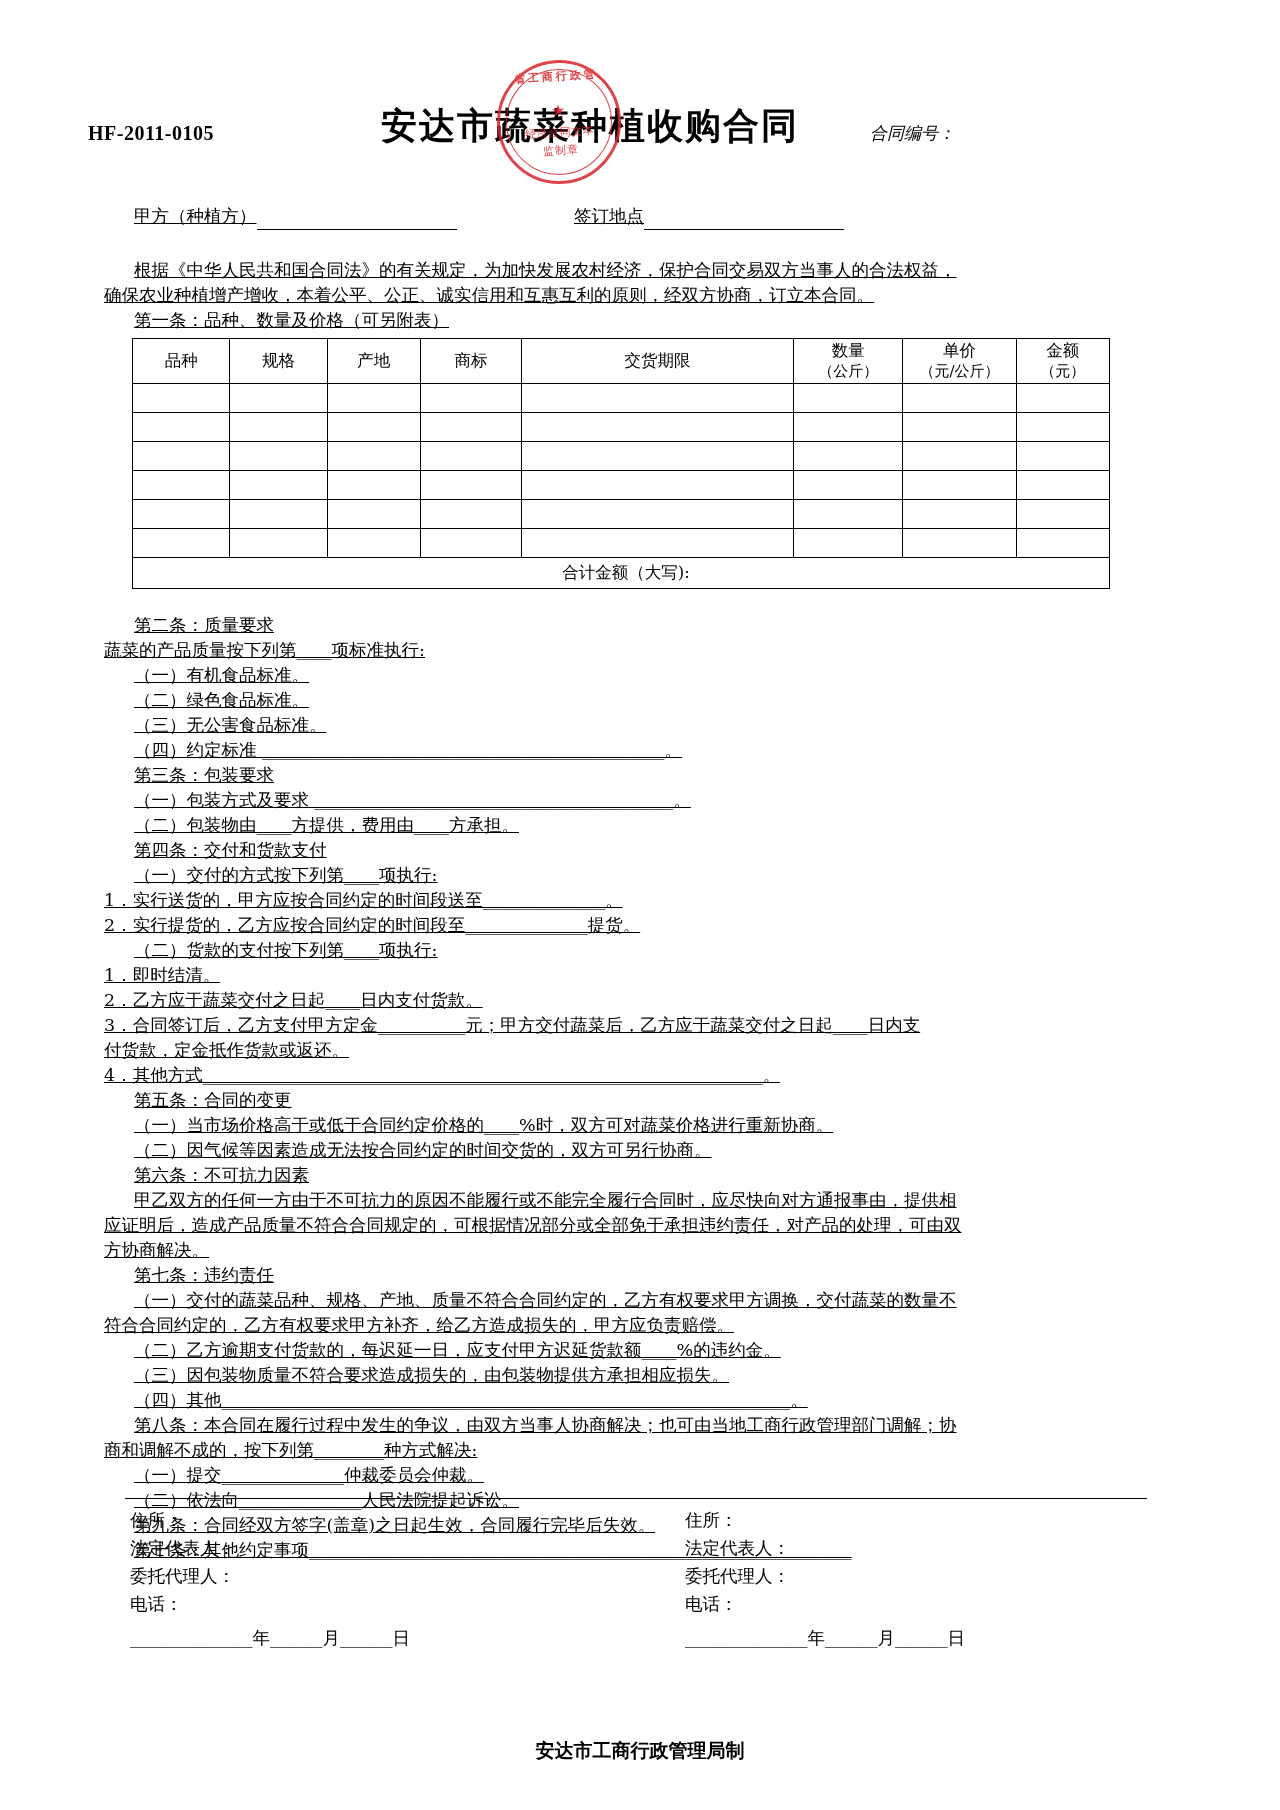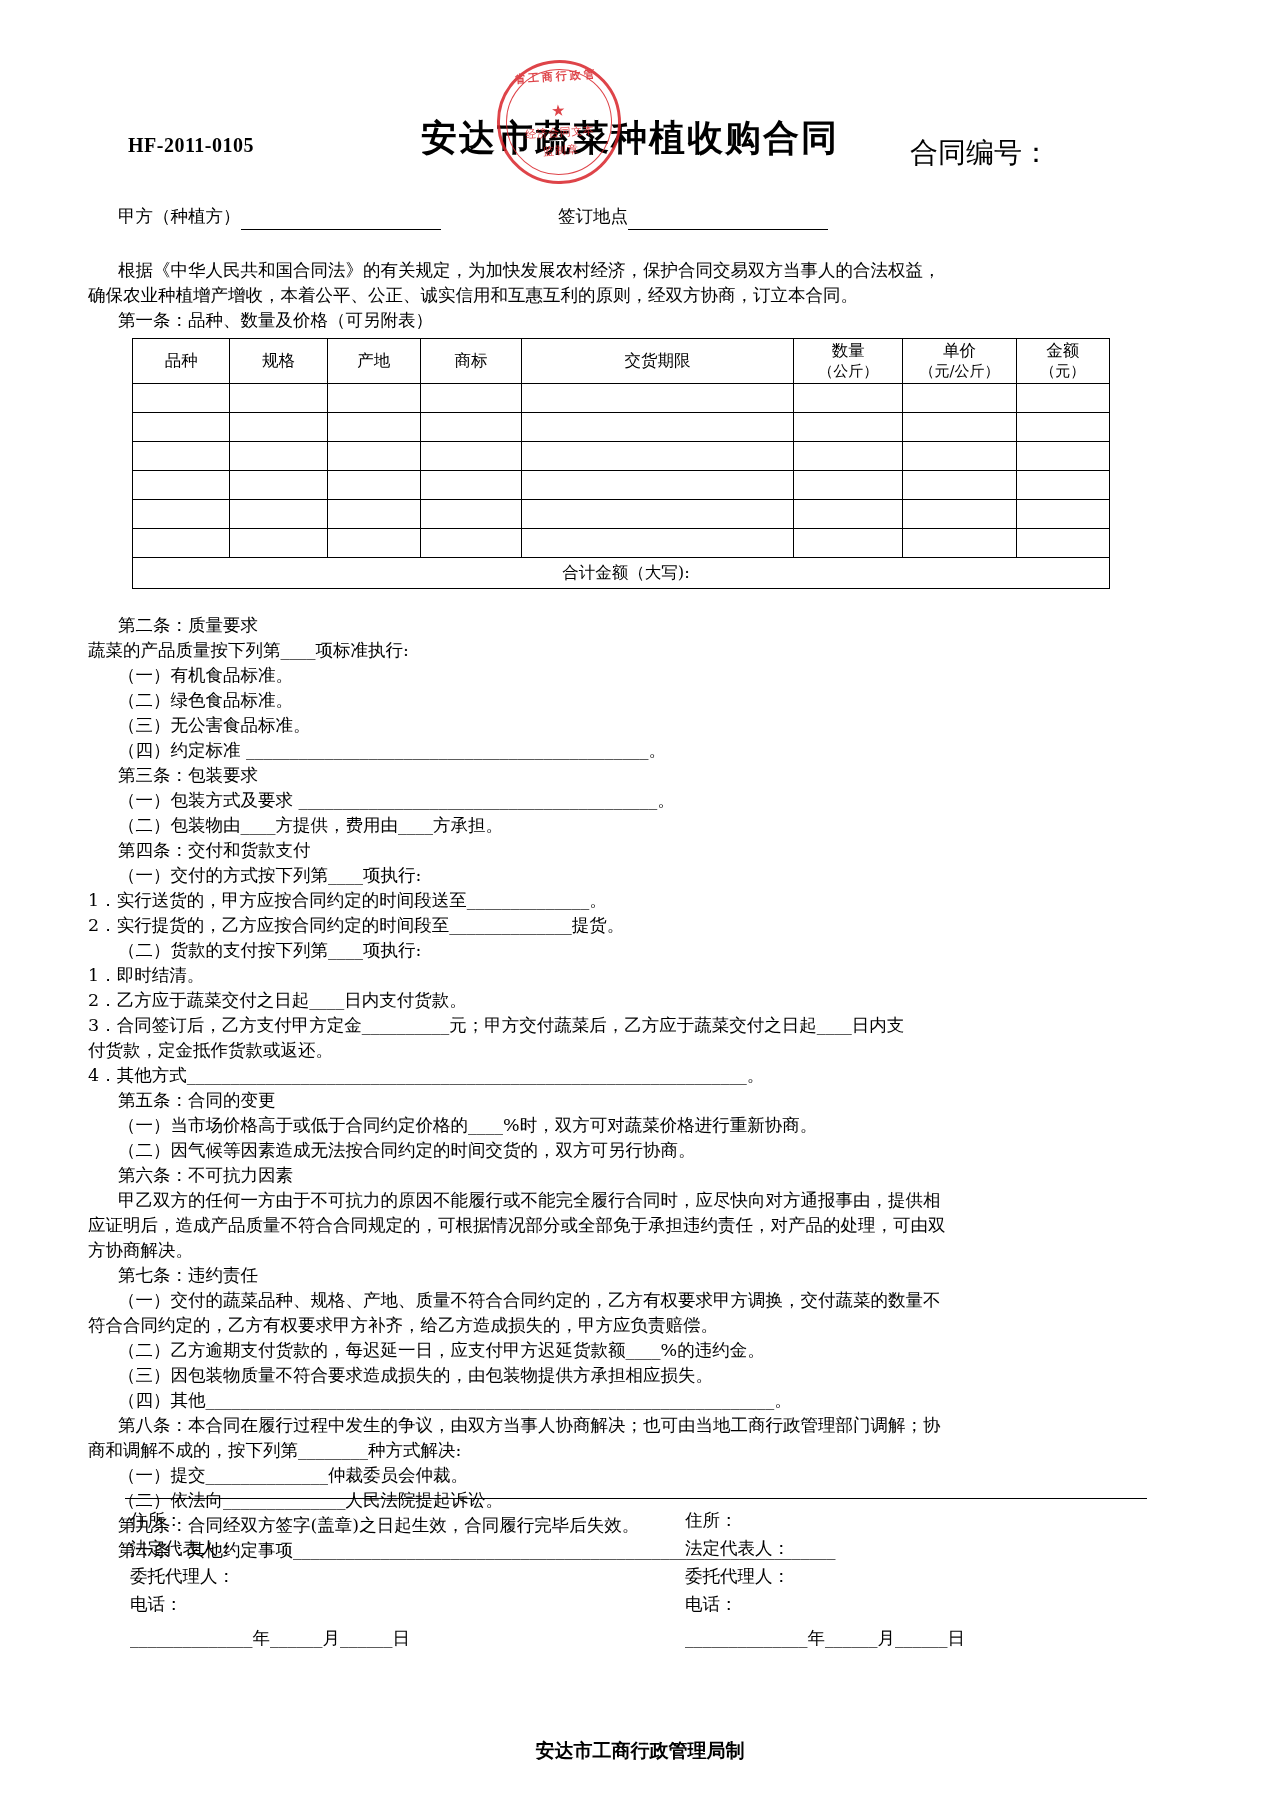--- a/index.html
+++ b/index.html
@@ -17,24 +17,23 @@
   }
   .page {
     position: absolute;
     left: 0; top: 0;
     width: 1280px;
     height: 1810px;
   }
   
   .header {
     position: absolute;
-    left: 0; top: 112px;
+    left: 0; top: 100px;
     width: 1060px;
     height: 70px;
-    margin-left: 40px;
   }
   .form-code {
     position: absolute;
     left: 88px; top: 22px;
     font-family: "Liberation Serif", serif;
     font-weight: bold;
     font-size: 20px;
     letter-spacing: 0.5px;
   }
   .doc-title {
@@ -44,21 +43,22 @@
     text-align: center;
     font-family: "DejaVu Serif", serif;
     font-size: 36px;
     font-weight: 700;
     letter-spacing: 2px;
     white-space: nowrap;
   }
   .contract-no {
     position: absolute;
     left: 870px; top: 22px;
-    font-size: 28px;
+    font-size: 17px;
+    font-style: italic;
   }
   
   .seal {
     position: absolute;
     left: 497px; top: 60px;
     width: 118px;
     height: 118px;
     border: 3px solid #d9242a;
     border-radius: 50%;
     opacity: 0.85;
@@ -106,26 +106,27 @@
     left: 0; top: 80px;
     width: 118px;
     text-align: center;
     color: #d9242a;
     font-size: 11px;
     letter-spacing: 1px;
   }
   
   .body-text {
     position: absolute;
-    left: 88px;
+    left: 104px;
     top: 200px;
     width: 1100px;
     font-family: "DejaVu Serif", "Liberation Serif", serif;
     font-size: 17.5px;
     line-height: 25px;
+    text-decoration: underline;
   }
   .line { white-space: nowrap; }
   .indent1 { padding-left: 30px; }
   .two-col {
     display: flex;
   }
   .two-col .left { width: 470px; }
   .two-col .right { width: 520px; }
   
   .tbl-wrap {

